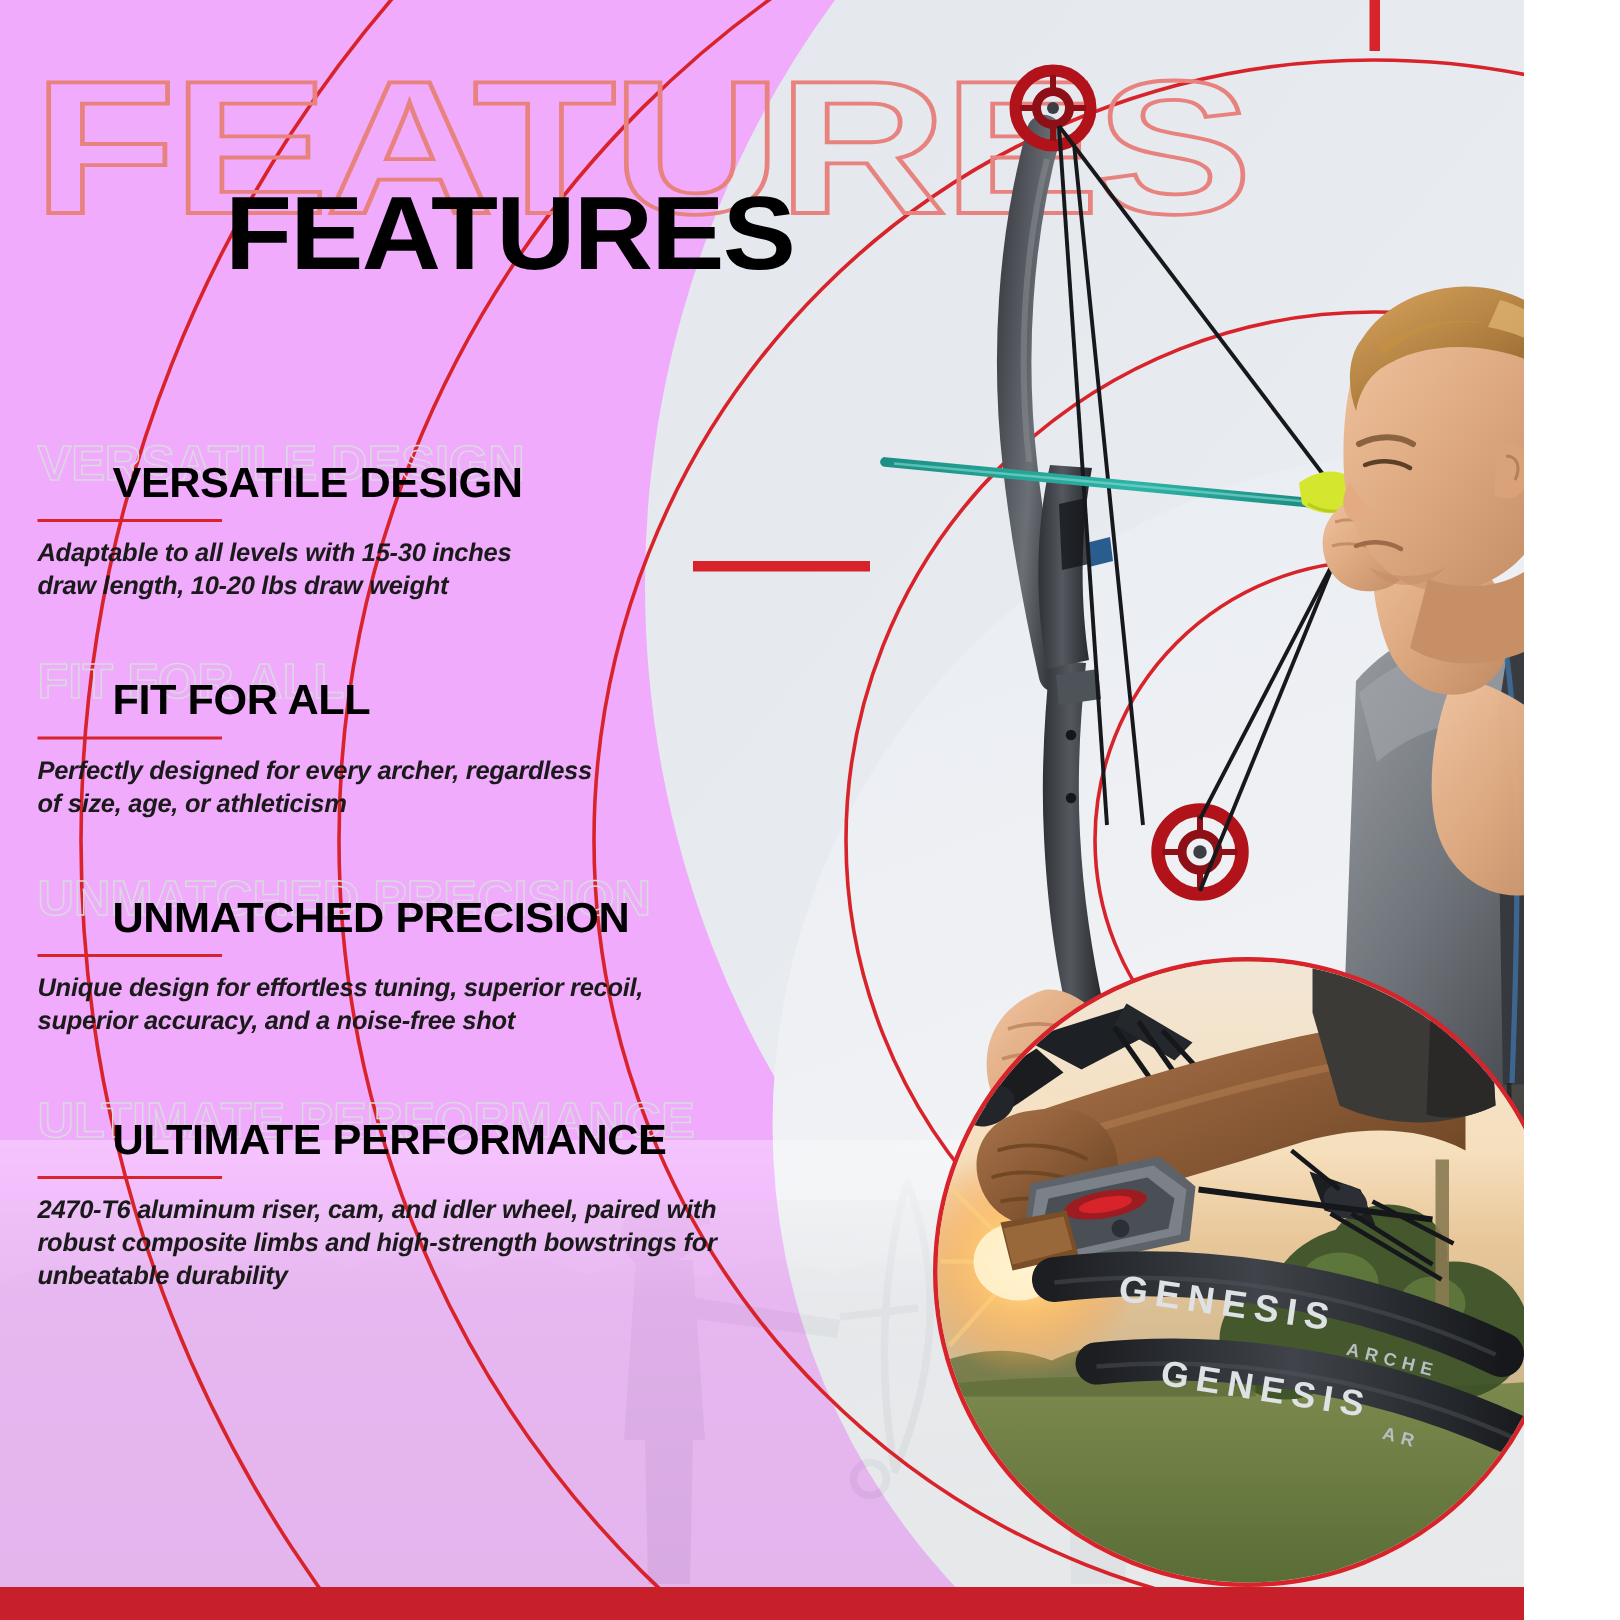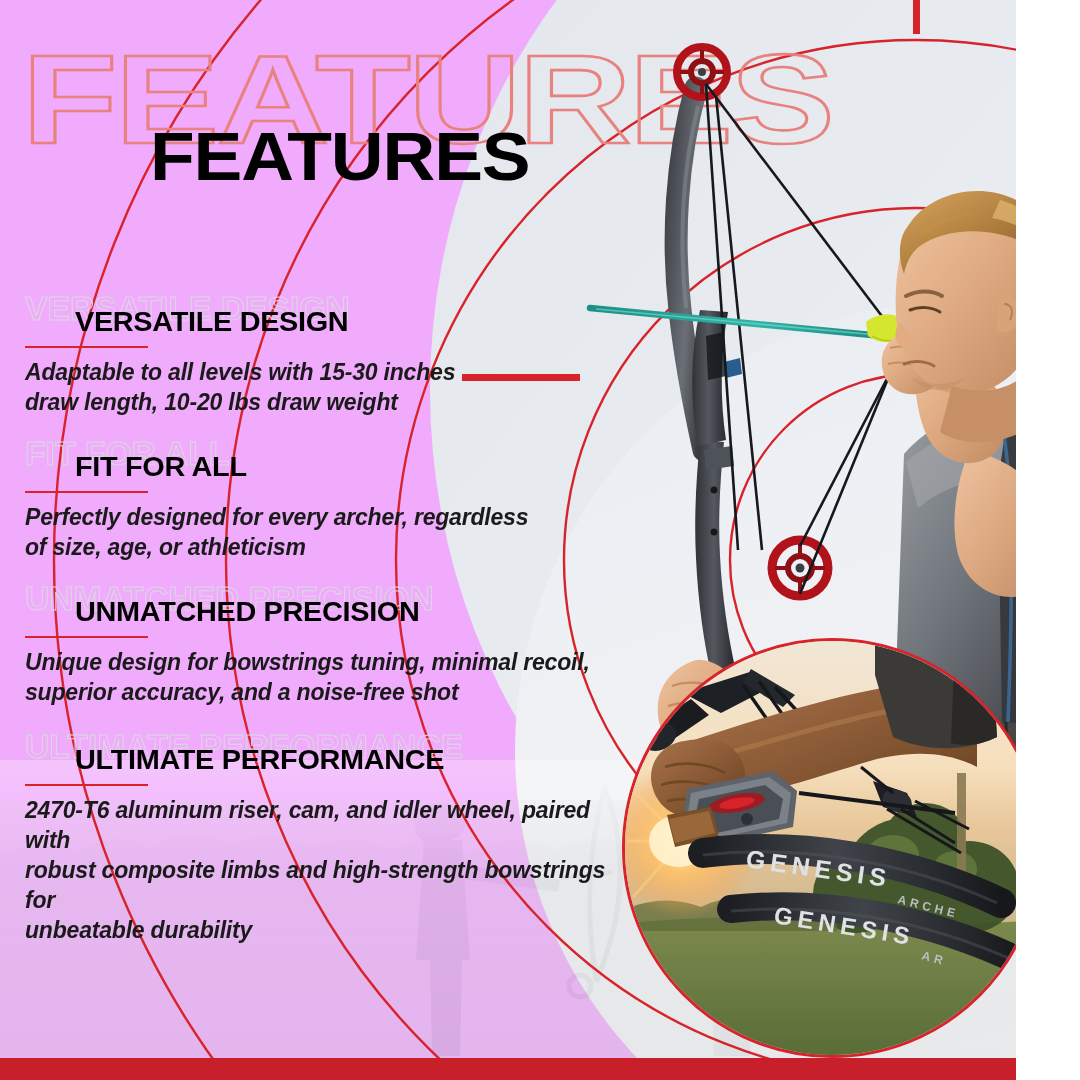--- a/index.html
+++ b/index.html
@@ -127,21 +127,21 @@
   }
   .f-rule {
     position:absolute;
     left:25px; top:54px;
     width:123px; height:2px;
     background:#d8232a;
   }
   .f-body {
     position:absolute;
     left:25px; top:66px;
-    font-size:23px;
+    font-size:17px;
     font-style:italic;
     font-weight:bold;
     color:#1a1a1a;
     line-height:1.30;
     letter-spacing:-.2px;
     width:600px;
     white-space:pre-line;
   }
 
   
@@ -510,21 +510,21 @@
       <div class="f-head">FIT FOR ALL</div>
       <div class="f-rule"></div>
       <div class="f-body">Perfectly designed for every archer, regardless
 of size, age, or athleticism</div>
     </div>
 
     <div class="feature" style="top:582px">
       <div class="f-ghost">UNMATCHED PRECISION</div>
       <div class="f-head">UNMATCHED PRECISION</div>
       <div class="f-rule"></div>
-      <div class="f-body">Unique design for bowstrings tuning, minimal recoil,
+      <div class="f-body">Unique design for effortless tuning, superior recoil,
 superior accuracy, and a noise-free shot</div>
     </div>
 
     <div class="feature" style="top:730px">
       <div class="f-ghost">ULTIMATE PERFORMANCE</div>
       <div class="f-head">ULTIMATE PERFORMANCE</div>
       <div class="f-rule"></div>
       <div class="f-body">2470-T6 aluminum riser, cam, and idler wheel, paired with
 robust composite limbs and high-strength bowstrings for
 unbeatable durability</div>

